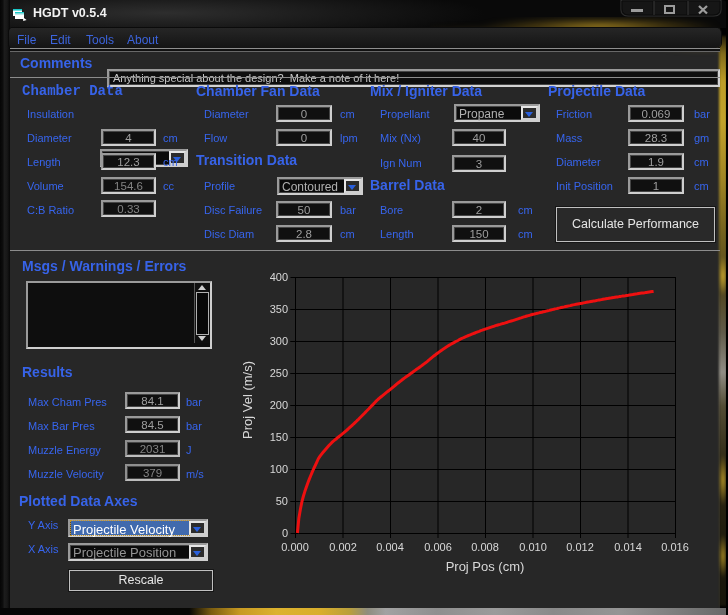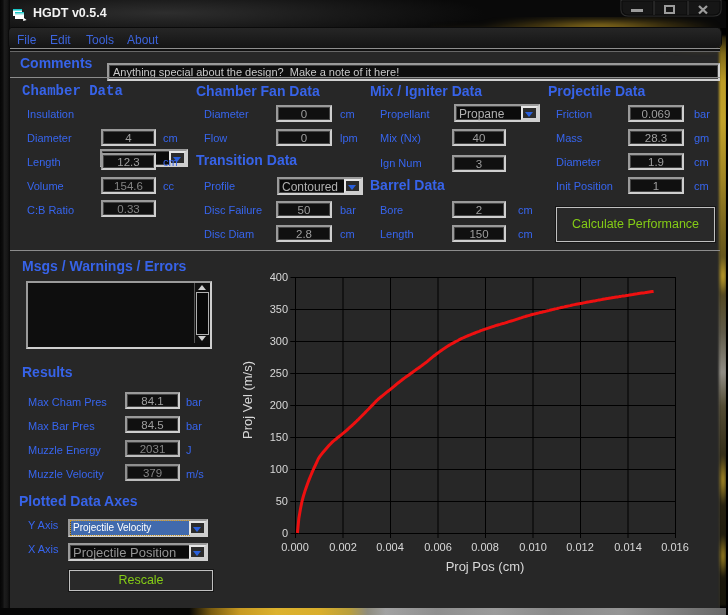--- a/index.html
+++ b/index.html
@@ -40,21 +40,21 @@
   border-color:#9a9a9a #cfcfcf #cfcfcf #9a9a9a;box-shadow:inset 0 0 0 1px #454545;
   color:#9e9e9e;font-size:11.5px;text-align:center;line-height:15px;}
 .dim{color:#838383;}
 .combo{height:14px;background:#0b0b0b;border:2px solid;border-color:#9a9a9a #cfcfcf #cfcfcf #9a9a9a;box-shadow:inset 0 0 0 1px #454545;}
 .cfield{position:absolute;left:3px;top:1px;font-size:12px;line-height:14px;color:#b0b0b0;white-space:nowrap;}
 .cbtn{position:absolute;right:0;top:0;width:17px;height:14px;background:#2c2c2c;
   border:2px solid;border-color:#e6e6e6 #cfcfcf #cfcfcf #e6e6e6;box-sizing:border-box;}
 .arr{position:absolute;left:2px;top:4px;width:0;height:0;
   border-left:4.5px solid transparent;border-right:4.5px solid transparent;border-top:5.5px solid #2a60dd;}
 .btn{background:#292929;border:1px solid #c0c0c0;outline:1px solid #161616;
-  color:#84cc16;text-align:center;}
+  color:#e5e5e5;text-align:center;}
 </style></head>
 <body>
 <div class="abs" id="titlebar"></div>
 <div class="abs" id="client"></div>
 <div class="abs" id="goldtopwrap">
     <div class="abs" id="goldtop"></div>
   </div>
 <div class="abs" id="goldright"></div>
 <div class="abs" id="leftstrip"></div>
 <div class="abs" id="botstrip"></div>
@@ -85,21 +85,21 @@
 
 <div class="abs mtxt" style="left:17px;top:33px;">File</div>
 <div class="abs mtxt" style="left:50px;top:33px;">Edit</div>
 <div class="abs mtxt" style="left:86px;top:33px;">Tools</div>
 <div class="abs mtxt" style="left:127px;top:33px;">About</div>
 <div class="abs" style="left:10px;top:48px;width:710px;height:1px;background:#8e8e8e;"></div>
 <div class="abs" style="left:10px;top:49px;width:710px;height:2px;background:#101010;"></div>
 <div class="abs" style="left:10px;top:51px;width:710px;height:1px;background:#686868;"></div>
 
 <div class="abs hdr" style="left:20px;top:55px;">Comments</div>
-<div class="abs" style="left:107px;top:63px;width:605px;height:14px;background:#0e0e0e;border:2px solid;border-color:#9a9a9a #d2d2d2 #d2d2d2 #9a9a9a;box-shadow:inset 0 0 0 1px #454545;color:#c8c8c8;font-size:11px;line-height:14px;padding-left:4px;">Anything special about the design?&nbsp; Make a note of it here!</div>
+<div class="abs" style="left:107px;top:69px;width:605px;height:14px;background:#0e0e0e;border:2px solid;border-color:#9a9a9a #d2d2d2 #d2d2d2 #9a9a9a;box-shadow:inset 0 0 0 1px #454545;color:#c8c8c8;font-size:11px;line-height:14px;padding-left:4px;">Anything special about the design?&nbsp; Make a note of it here!</div>
 <div class="abs sep" style="left:10px;top:77px;width:710px;"></div>
 
 <div class="abs hdr" style="left:22px;top:83px;font-family:Liberation Mono, monospace;">Chamber Data</div>
 <div class="abs hdr" style="left:196px;top:83px;">Chamber Fan Data</div>
 <div class="abs hdr" style="left:370px;top:83px;">Mix / Igniter Data</div>
 <div class="abs hdr" style="left:548px;top:83px;">Projectile Data</div>
 <div class="abs hdr" style="left:196px;top:152px;">Transition Data</div>
 <div class="abs hdr" style="left:370px;top:177px;">Barrel Data</div>
 
 <div class="abs lbl" style="left:27px;top:108px;">Insulation</div>
@@ -196,21 +196,21 @@
 <div class="abs unit" style="left:186px;top:396px;">bar</div>
 <div class="abs unit" style="left:186px;top:420px;">bar</div>
 <div class="abs unit" style="left:186px;top:444px;">J</div>
 <div class="abs unit" style="left:186px;top:468px;">m/s</div>
 
 <div class="abs hdr" style="left:19px;top:493px;">Plotted Data Axes</div>
 <div class="abs lbl" style="left:28px;top:519px;">Y Axis</div>
 <div class="abs lbl" style="left:28px;top:543px;">X Axis</div>
 <div class="abs combo" style="left:68px;top:519px;width:136px;">
   <div style="position:absolute;left:1px;top:0;right:17px;bottom:0;background:#416aad;outline:1px dotted #c8982c;">
-    <div style="position:absolute;left:2px;top:1px;font-size:10px;color:#fff;white-space:nowrap;">Projectile Velocity</div>
+    <div style="position:absolute;left:2px;top:1px;font-size:13px;color:#fff;white-space:nowrap;">Projectile Velocity</div>
   </div>
   <div class="cbtn">
       <div class="arr"></div>
     </div>
   </div>
 <div class="abs combo" style="left:68px;top:543px;width:136px;">
   <div class="cfield" style="font-size:13px;color:#949494;">Projectile Position</div>
   <div class="cbtn">
       <div class="arr"></div>
     </div>

